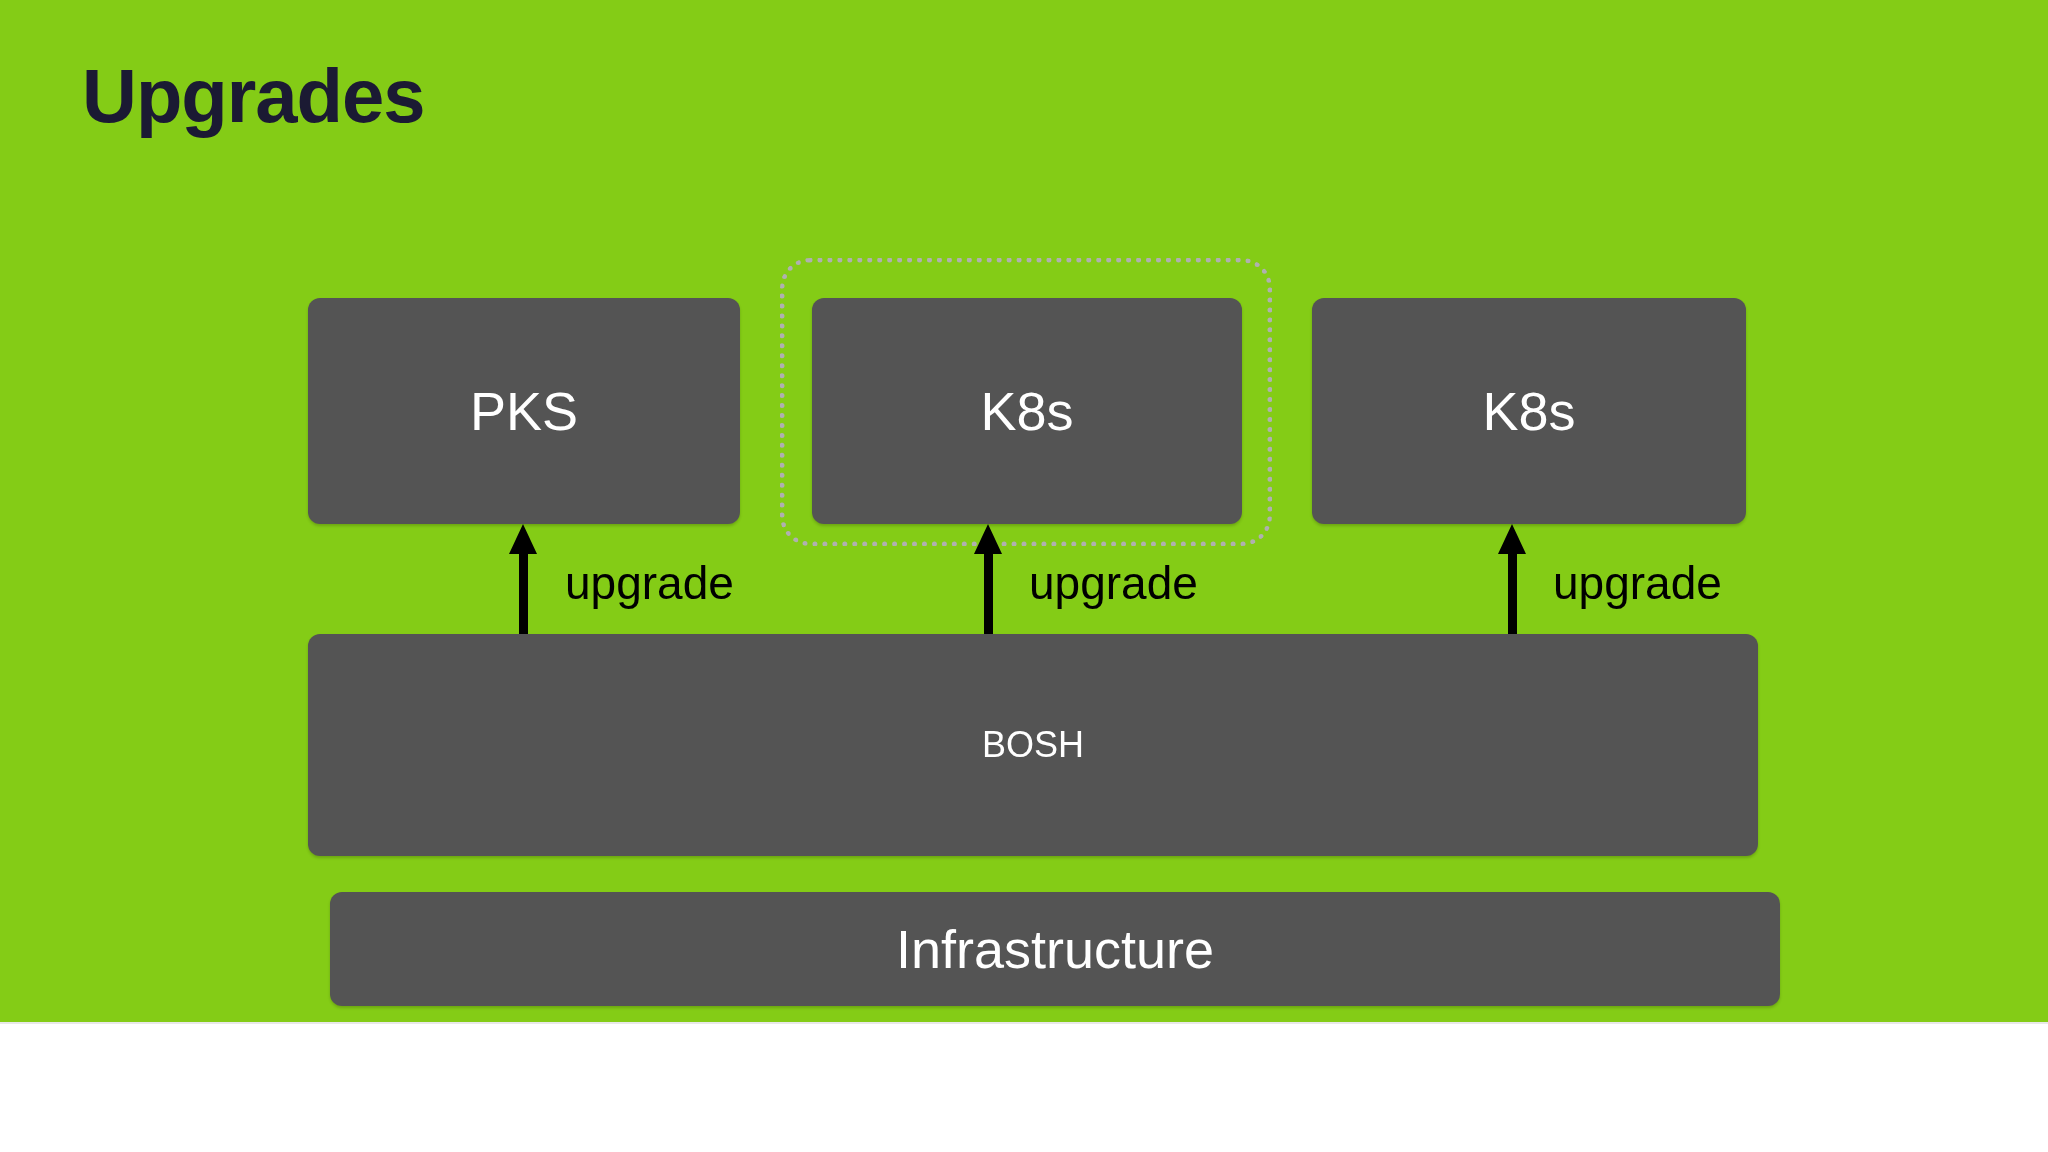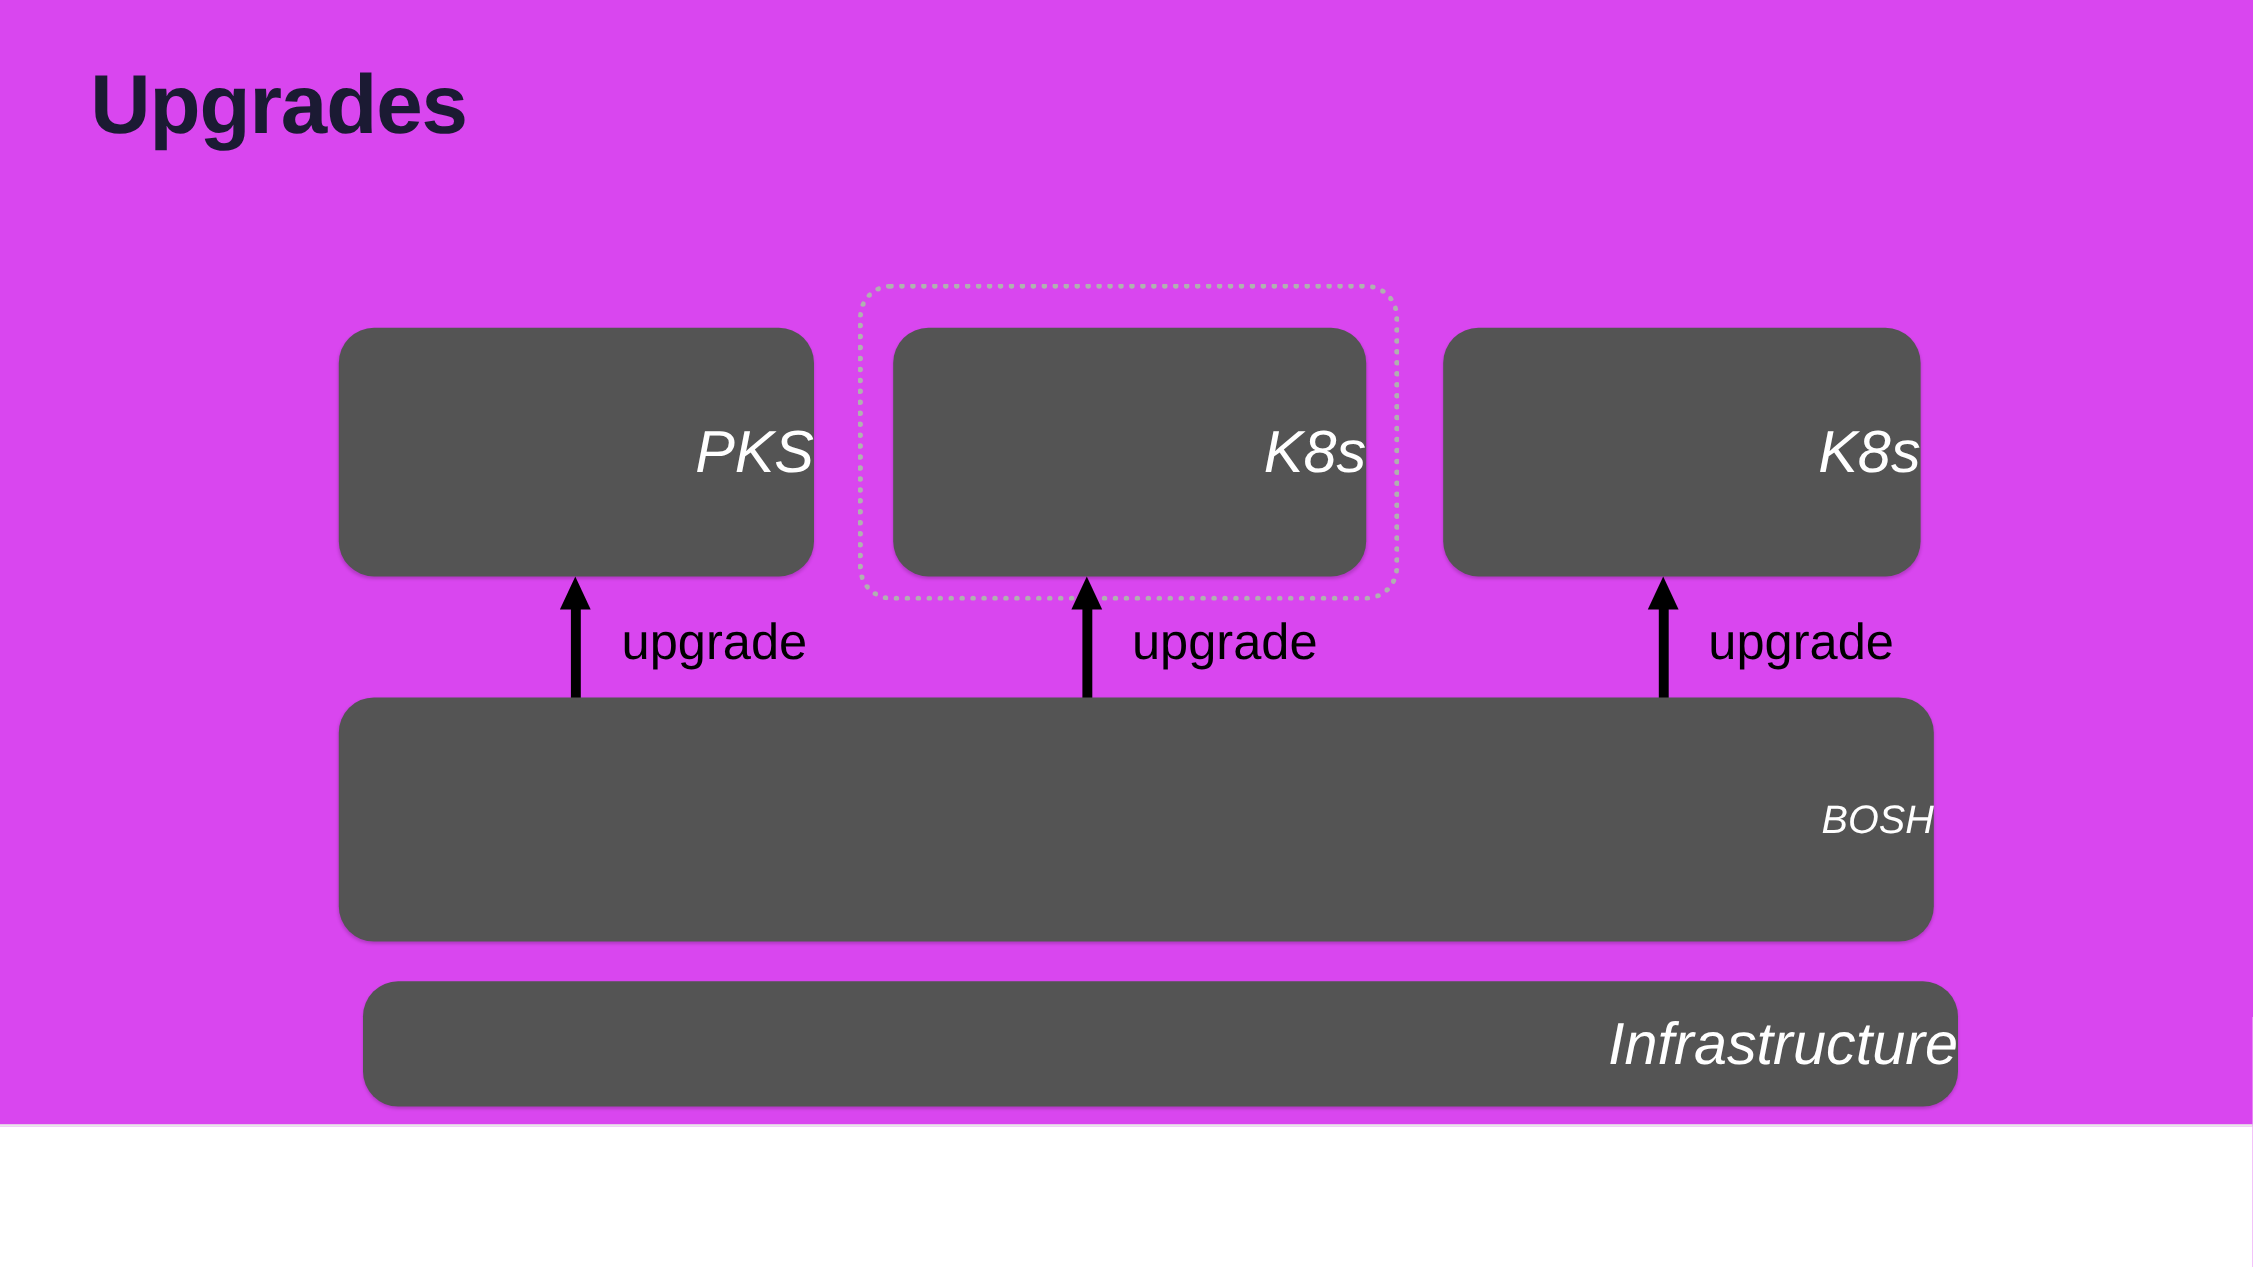--- a/index.html
+++ b/index.html
@@ -7,21 +7,21 @@
     padding: 0;
     background: #ffffff;
   }
   body {
     font-family: "Liberation Sans", sans-serif;
   }
   .slide {
     position: relative;
     width: 2048px;
     height: 1152px;
-    background: #d946ef;
+    background: #84cc16;
     overflow: hidden;
   }
 
   
   .slide-title {
     position: absolute;
     left: 82px;
     top: 58px;
     font-size: 76px;
     font-weight: bold;
@@ -36,29 +36,28 @@
     position: absolute;
     left: 0;
     top: 0;
     width: 2048px;
     height: 1020px;
   }
 
   .node-box {
     position: absolute;
     background: #545454;
-    border-radius: 32px;
+    border-radius: 12px;
     display: flex;
     align-items: center;
-    justify-content: flex-end;
+    justify-content: center;
     color: #ffffff;
     font-size: 54px;
     font-weight: normal;
     box-shadow: 0 2px 3px rgba(0,0,0,0.18);
-    font-style: italic;
   }
 
   #box-pks   { left: 308px;  top: 298px; width: 432px;  height: 226px; }
   #box-k8s-1 { left: 812px;  top: 298px; width: 430px;  height: 226px; }
   #box-k8s-2 { left: 1312px; top: 298px; width: 434px;  height: 226px; }
 
   #box-bosh {
     left: 308px; top: 634px; width: 1450px; height: 222px;
     font-size: 36px;
   }

